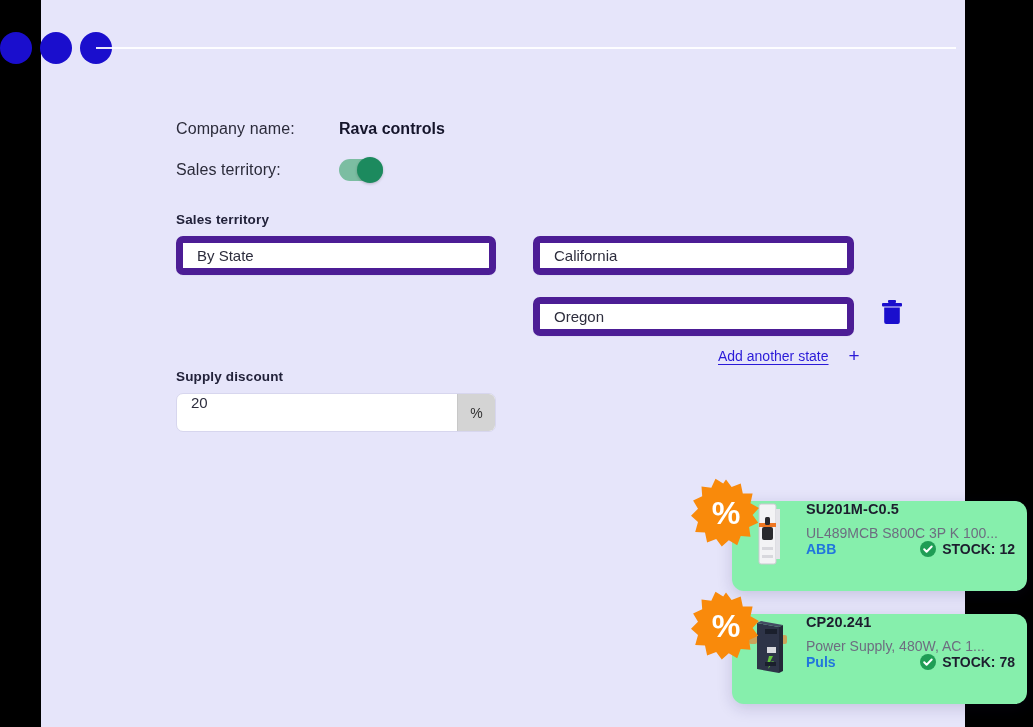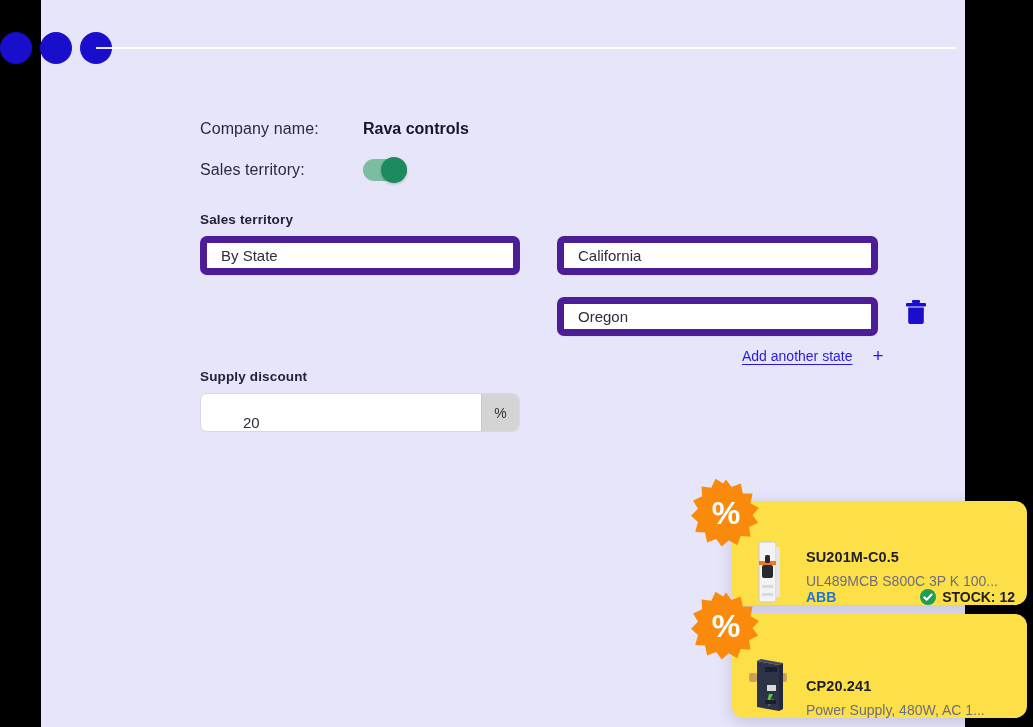--- a/index.html
+++ b/index.html
@@ -44,21 +44,21 @@
     position: absolute;
     left: 96px; top: 47px;
     width: 860px; height: 1.5px;
     background: #ffffff;
     opacity: .9;
     z-index: 7;
   }
   
   .form {
     position: absolute;
-    left: 200px; top: 110px;
+    left: 176px; top: 110px;
     width: 720px;
   }
   .kv-row {
     display: flex;
     align-items: center;
     height: 38px;
   }
   .kv-label {
     font-size: 16px;
     color: #2b2b3a;
@@ -139,42 +139,41 @@
   .discount-label {
     font-size: 13.5px; font-weight: bold; color: #22223a;
     margin-bottom: 9px; letter-spacing: .15px;
   }
   .disc-field {
     position: relative;
     height: 39px;
     background: #ffffff;
     border: 1px solid #d7d6ee;
     border-radius: 7px;
-    display: flex; align-items: flex-end;
+    display: flex; align-items: flex-start;
     font-size: 15px; color: #2d2d3d;
     overflow: hidden;
-    padding-left: 28px;
   }
   .disc-field .val { padding-left: 14px; flex: 1; }
   .disc-field .suffix {
     width: 38px; height: 100%;
     background: #d4d4d4;
     border-left: 1px solid #c8c8c8;
     display: flex; align-items: center; justify-content: center;
     font-size: 14px; color: #333;
   }
   
   .cards { position: absolute; left: 0; top: 0; width: 1033px; height: 727px; }
   .card {
     position: absolute;
-    width: 295px; height: 104px;
-    background: #fde047;
+    width: 295px; height: 90px;
+    background: #86efac;
     border-radius: 12px;
     box-shadow: 0 4px 16px rgba(25,20,80,.16);
-    display: flex; align-items: flex-end;
+    display: flex; align-items: flex-start;
     padding: 0 12px 0 10px;
     z-index: 4;
   }
   .card.c1 { left: 732px; top: 501px; }
   .card.c2 { left: 732px; top: 614px; }
   .thumb {
     width: 52px; height: 66px;
     flex: 0 0 52px;
     display: flex; align-items: center; justify-content: center;
   }
@@ -316,17 +315,27 @@
           <polygon points="34,10 38,8 38,54 34,56" fill="#232838"></polygon>
           <rect x="20" y="12" width="12" height="5" fill="#1a1f2c"></rect>
           <rect x="22" y="30" width="9" height="6" fill="#d9d9de"></rect>
           <path d="M24 39 l4 0 l-3 6 l4 -1 l-6 8 l2 -6 l-3 1 z" fill="#63c43a"></path>
           <rect x="20" y="45" width="11" height="4" fill="#1a1f2c"></rect>
         </svg>
       </div>
       <div class="cardinfo">
         <div class="p-title">CP20.241</div>
         <div class="p-desc">Power Supply, 480W, AC 1...</div>
+        <div class="p-foot">
+          <span class="p-brand">Puls</span>
+          <span class="p-stock">
+            <svg width="16" height="16" viewBox="0 0 16 16">
+              <circle cx="8" cy="8" r="8" fill="#1f9d55"></circle>
+              <path d="M4.2 8.3 l2.4 2.4 l5.1 -5.2" stroke="#ffffff" stroke-width="2" fill="none" stroke-linecap="round" stroke-linejoin="round"></path>
+            </svg>
+            <span class="lab">STOCK: 78</span>
+          </span>
+        </div>
       </div>
     </div>
 
   </div>
 </div>
 
 </body></html>

